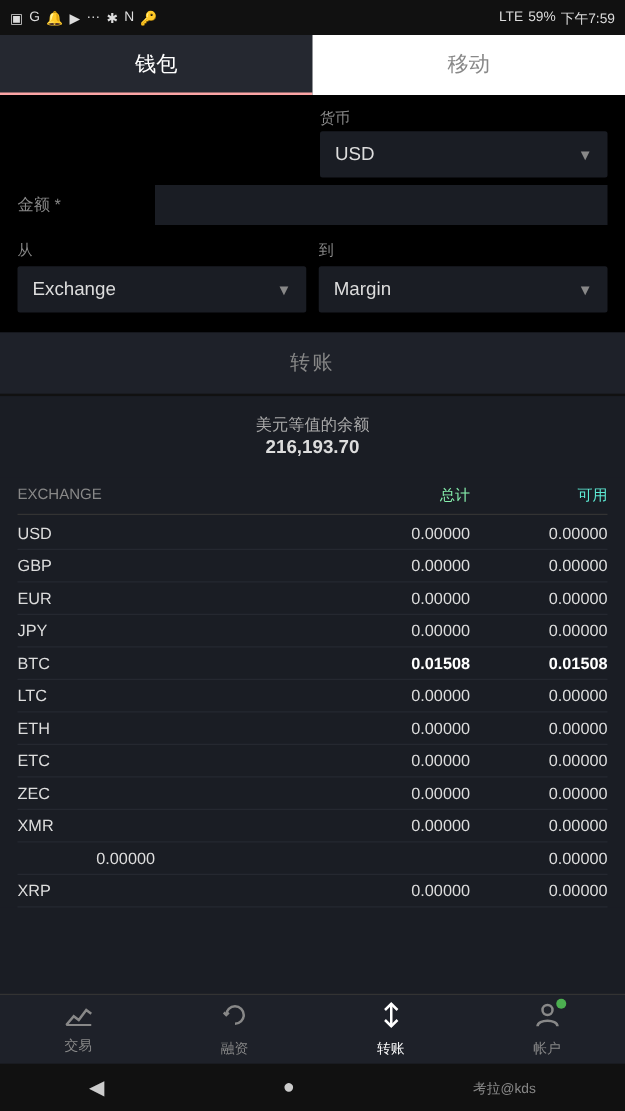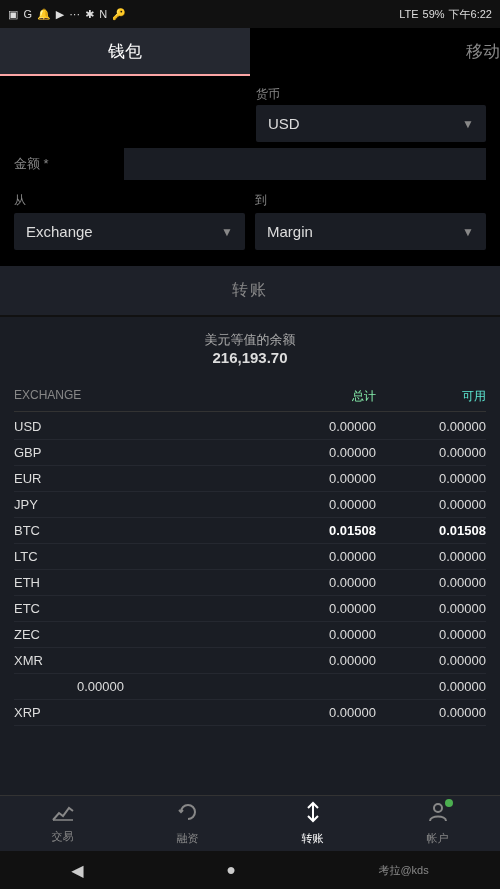--- a/index.html
+++ b/index.html
@@ -44,22 +44,21 @@
       border-bottom: 2px solid transparent;
     }
     .top-tab.active {
       color: #fff;
       border-bottom: 2px solid #fca5a5;
     }
     .top-tab:first-child {
       background: #252830;
     }
     .top-tab:last-child {
-      background: #000000;
-      justify-content: flex-end;
+      background: #ffffff;
     }
 
     
     .form-area {
       background: #000000;
       padding: 10px 14px 16px 14px;
     }
 
     
     .currency-row {
@@ -293,21 +292,21 @@
     <span>🔔</span>
     <span>▶</span>
     <span>···</span>
     <span>✱</span>
     <span>N</span>
     <span>🔑</span>
   </div>
   <div class="status-right">
     <span>LTE</span>
     <span>59%</span>
-    <span>下午6:22</span>
+    <span>下午7:59</span>
   </div>
 </div>
 
 <div class="top-tabs">
   <div class="top-tab active">
     <span>钱包</span>
   </div>
   <div class="top-tab">
     <span>移动</span>
   </div>

